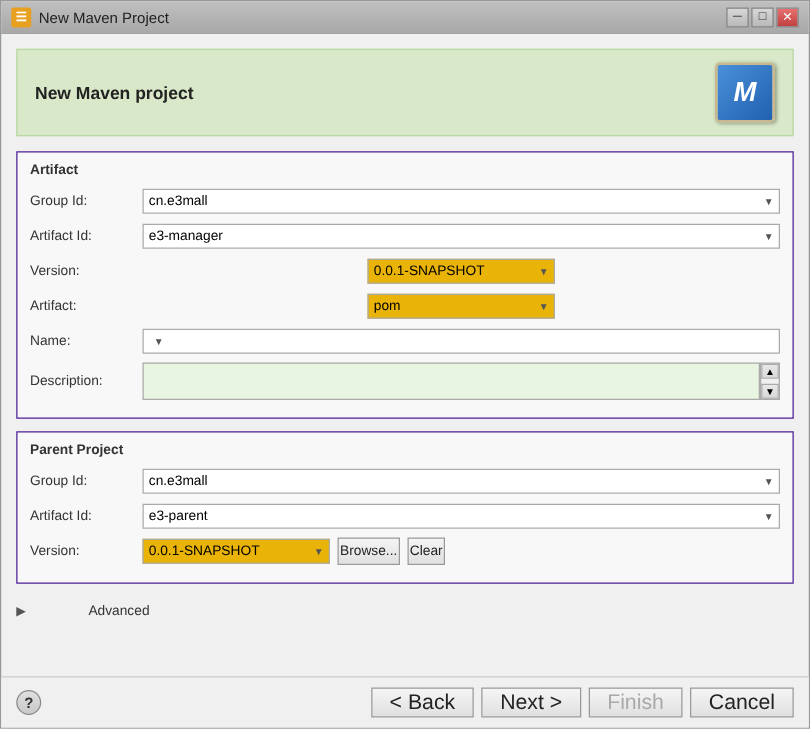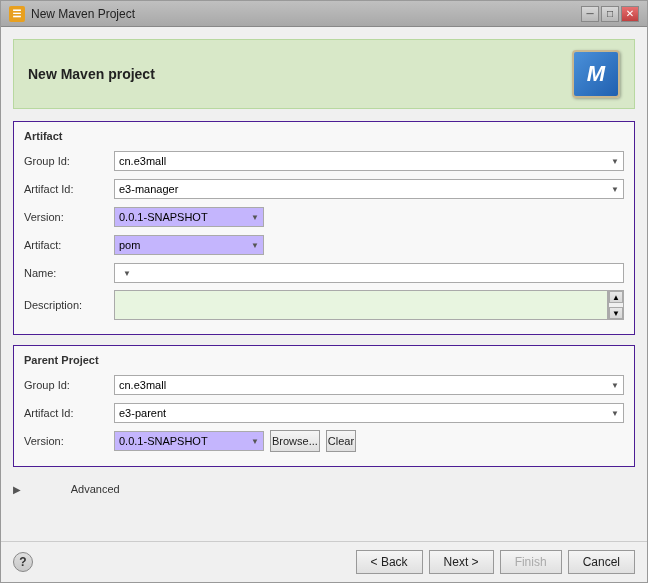--- a/index.html
+++ b/index.html
@@ -127,20 +127,21 @@
     .form-label {
       width: 90px;
       font-size: 11px;
       color: #333;
       flex-shrink: 0;
     }
     .form-control {
       flex: 1;
       display: flex;
       align-items: center;
+      justify-content: center;
     }
     .dropdown-field {
       flex: 1;
       height: 20px;
       border: 1px solid #aaa;
       background: white;
       padding: 1px 4px;
       font-size: 11px;
       display: flex;
       align-items: center;
@@ -154,21 +155,21 @@
     }
     .version-row {
       display: flex;
       align-items: center;
       gap: 6px;
     }
     .version-dropdown {
       width: 150px;
       height: 20px;
       border: 1px solid #aaa;
-      background: #c4b5fd;
+      background: #eab308;
       padding: 1px 4px;
       font-size: 11px;
       display: flex;
       align-items: center;
       justify-content: space-between;
     }
     .parent-version-row {
       display: flex;
       align-items: center;
       gap: 6px;
@@ -232,21 +233,21 @@
     .bottom-right {
       display: flex;
       gap: 6px;
     }
     .nav-btn {
       height: 24px;
       padding: 2px 14px;
       background: linear-gradient(to bottom, #f5f5f5, #e0e0e0);
       border: 1px solid #999;
       cursor: pointer;
-      font-size: 12px;
+      font-size: 17px;
       color: #222;
       display: flex;
       align-items: center;
       justify-content: center;
     }
     .nav-btn.disabled {
       color: #aaa;
       cursor: default;
     }
     .scrollbar-area {

